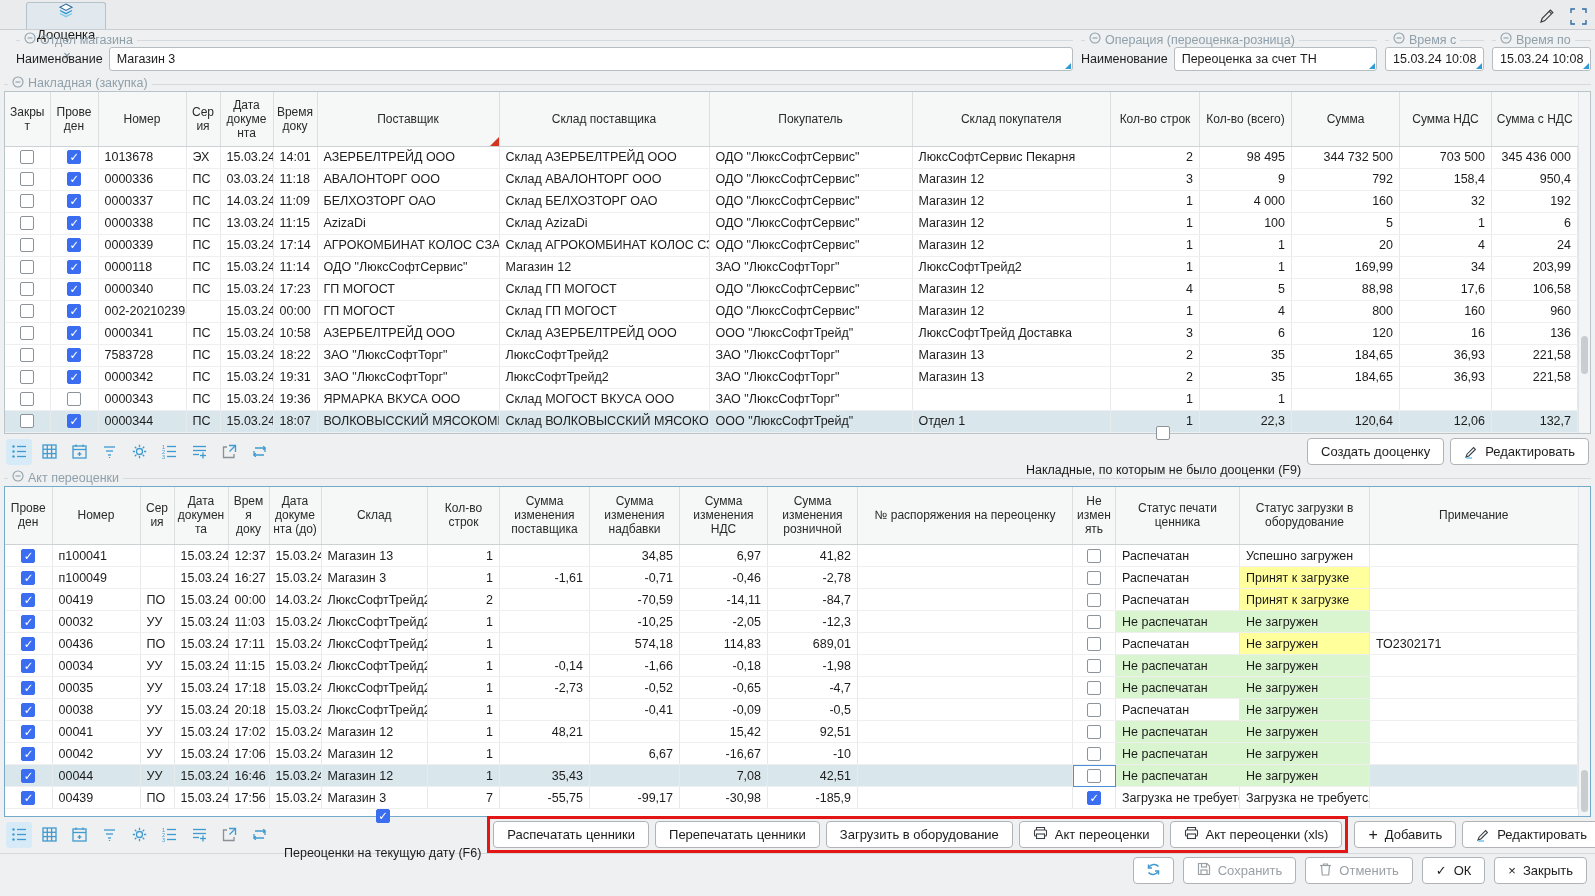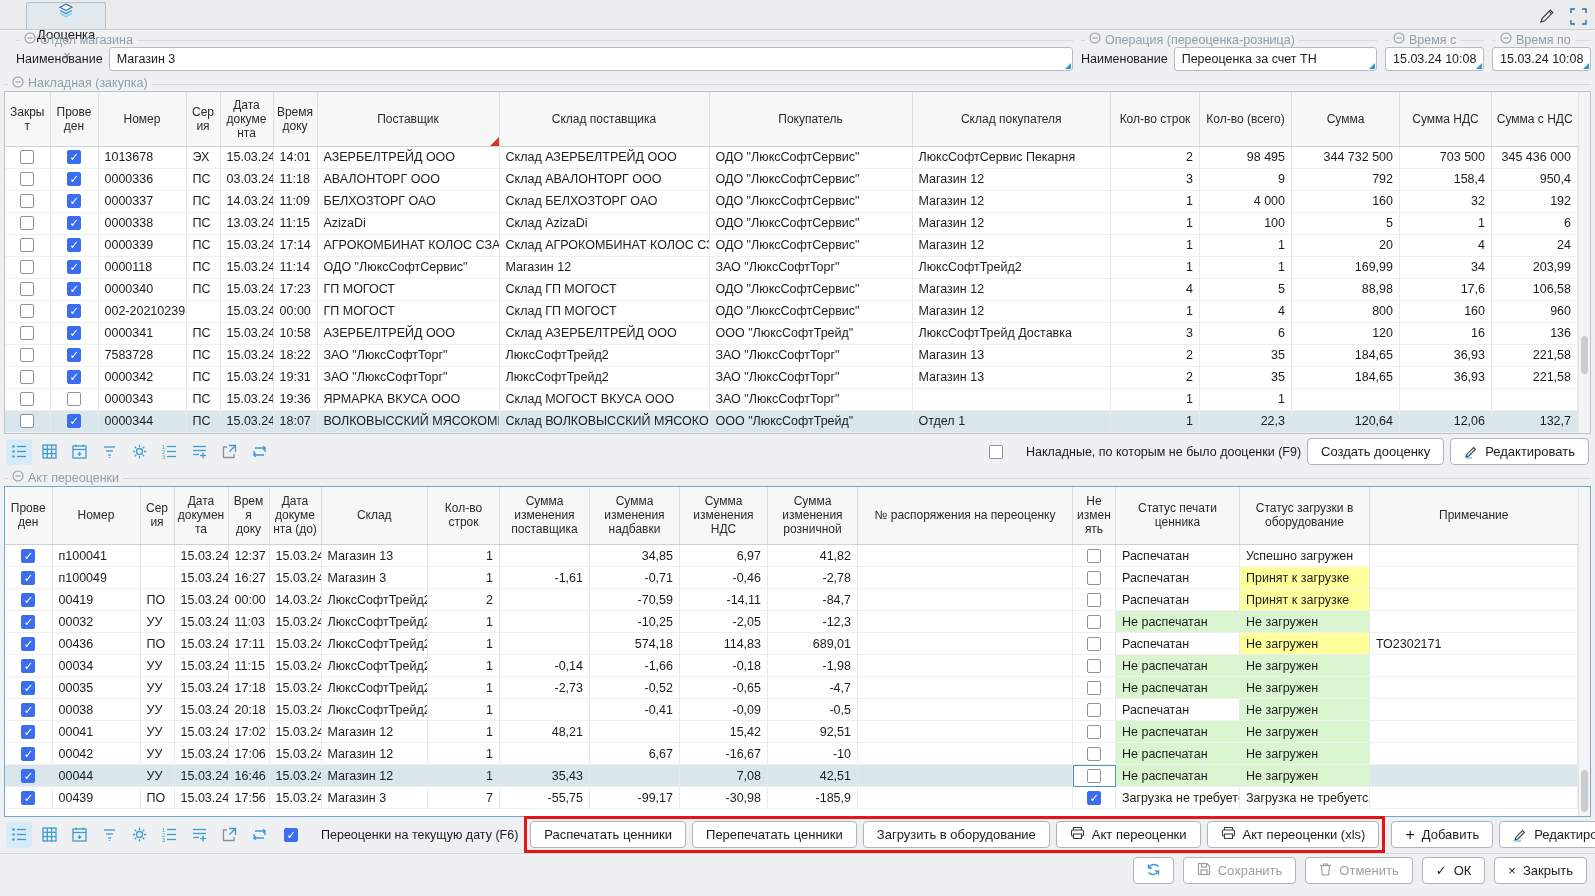--- a/index.html
+++ b/index.html
@@ -56,21 +56,21 @@
   .cb.checked { background:#3a6df0; border-color:#3a6df0; }
   .cb.checked::after { content:"✓"; position:absolute; left:1.5px; top:-1px; color:#fff; font-size:11.5px; font-weight:bold; }
   
   .vscroll { width:12px; background:#f3f4f5; border-left:1px solid #e2e5e7; position:relative; }
   .vscroll .thumb { position:absolute; left:2px; right:2px; background:#c9cdd0; border-radius:4px; }
   
   .toolbar { display:flex; align-items:center; gap:6px; padding:4px 2px; height:36px; }
   .tool-icons { display:flex; gap:4px; align-items:center; }
   .tool-btn { width:26px; height:26px; display:flex; align-items:center; justify-content:center; border-radius:3px; }
   .tool-btn.active { background:#d6ebf7; }
-  .checklbl { display:flex; align-items:center; gap:23px; white-space:nowrap; }
+  .checklbl { display:flex; align-items:center; gap:23px; white-space:nowrap;flex-direction:column; }
   button { font-family:inherit; font-size:13px; background:#fff; border:1px solid #b0b4b8; border-radius:4px; height:27px; padding:0 13px; display:inline-flex; align-items:center; gap:7px; white-space:nowrap; color:#1c1c1c; }
   button.disabled { color:#9aa0a4; }
   .red-group { display:flex; gap:6px; border:3px solid #e31515; padding:2px 3px; align-items:center; }
   .pencil-ic { position:relative; display:inline-block; }
   .pencil-ic svg { display:block; }
   .spacer { flex:1; }
   
   .footer { display:flex; align-items:center; justify-content:flex-end; gap:9px; padding:4px 8px; border-top:1px solid #d6d9db; height:35px; background:#eef0f1; }
   .glyph { font-size:13px; line-height:1; }
 </style>

